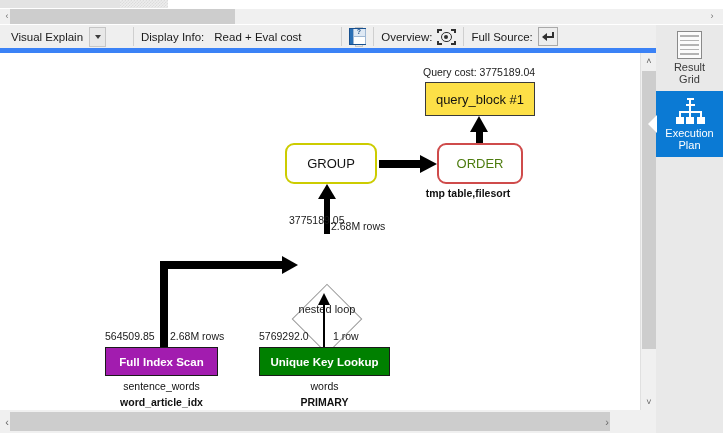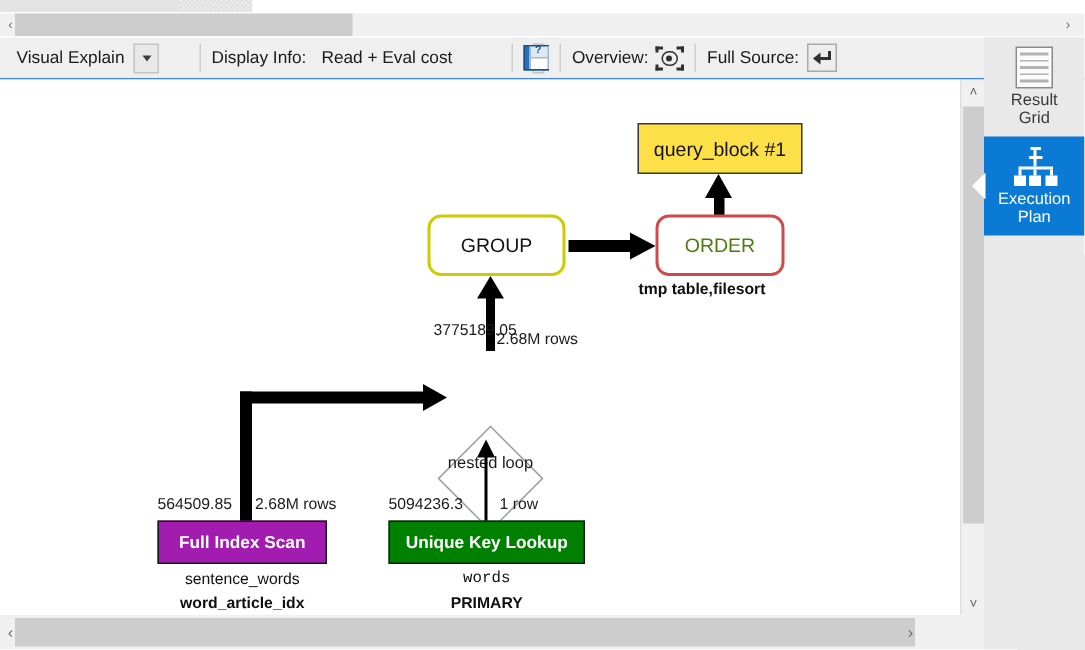--- a/index.html
+++ b/index.html
@@ -50,21 +50,21 @@
     display: flex; align-items: center; justify-content: center;
     font-size: 9px; color: #707070; line-height: 1;
   }
   .hscroll-top .arrow-l { left: 0px; }
   .hscroll-top .arrow-r { right: 4px; }
 
   
   .toolbar {
     position: absolute; left: 0; top: 25px; width: 723px; height: 28px;
     background: #efefef;
-    border-bottom: 1px solid #3b82f6;
+    border-bottom: 5px solid #3b82f6;
     display: flex; align-items: center;
     padding-left: 6px;
     font-size: 11.5px; color: #1a1a1a;
   }
   .combo {
     position: relative; height: 20px;
     border: 1px solid transparent;
     display: flex; align-items: center;
   }
   .combo .val { padding: 0 4px; white-space: nowrap; }
@@ -331,20 +331,21 @@
     <span class="tb-label">Full Source:</span>
     <span class="icon-srcbtn">
       <span class="ent">
           <span class="tip"></span>
         </span>
     </span>
   </div>
 
   <div class="canvas">
 
+    <div class="cost-label" style="left:423px; top:13px;">Query cost: 3775189.04</div>
 
     <div class="box-qb">
       <span>query_block #1</span>
     </div>
 
     <div class="edge" style="left:476px; top:78px; width:7px; height:16px;"></div>
     <div style="position:absolute; left:470px; top:63px; width:0; height:0;
                 border-left:9px solid transparent; border-right:9px solid transparent;
                 border-bottom:16px solid #000;"></div>
 
@@ -389,27 +390,27 @@
 
     <div class="cost-label" style="left:105px; top:277px;">564509.85</div>
     <div class="cost-label" style="left:170px; top:277px;">2.68M rows</div>
 
     <div class="box-scan">
       <span>Full Index Scan</span>
     </div>
     <div class="sub-label bold" style="left:100px; top:343px; width:123px;">word_article_idx</div>
     <div class="sub-label" style="left:105px; top:327px; width:113px;">sentence_words</div>
 
-    <div class="cost-label" style="left:259px; top:277px;">5094236.3</div>
+    <div class="cost-label" style="left:259px; top:277px;">5769292.0</div>
     <div class="cost-label" style="left:333px; top:277px;">1 row</div>
 
     <div class="box-lookup">
       <span>Unique Key Lookup</span>
     </div>
-    <div class="sub-label" style="left:259px; top:327px; width:131px;font-family:Liberation Mono, monospace;">words</div>
+    <div class="sub-label" style="left:259px; top:327px; width:131px;">words</div>
     <div class="sub-label bold" style="left:259px; top:343px; width:131px;">PRIMARY</div>
 
   </div>
 
   <div class="vscroll">
     <div class="vbtn vup">˄</div>
     <div class="vthumb"></div>
     <div class="vbtn vdown">˅</div>
   </div>
 

